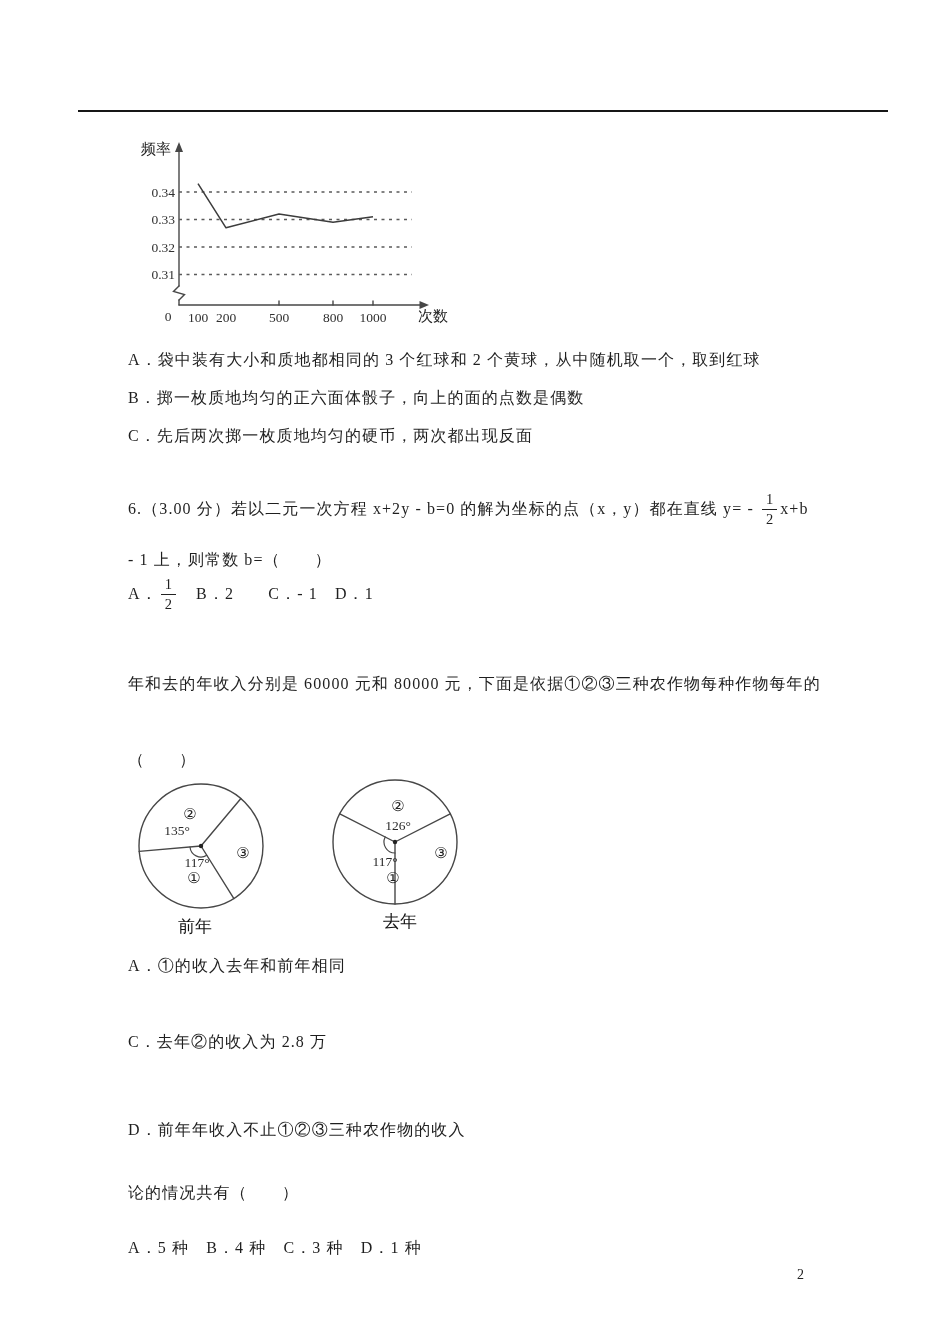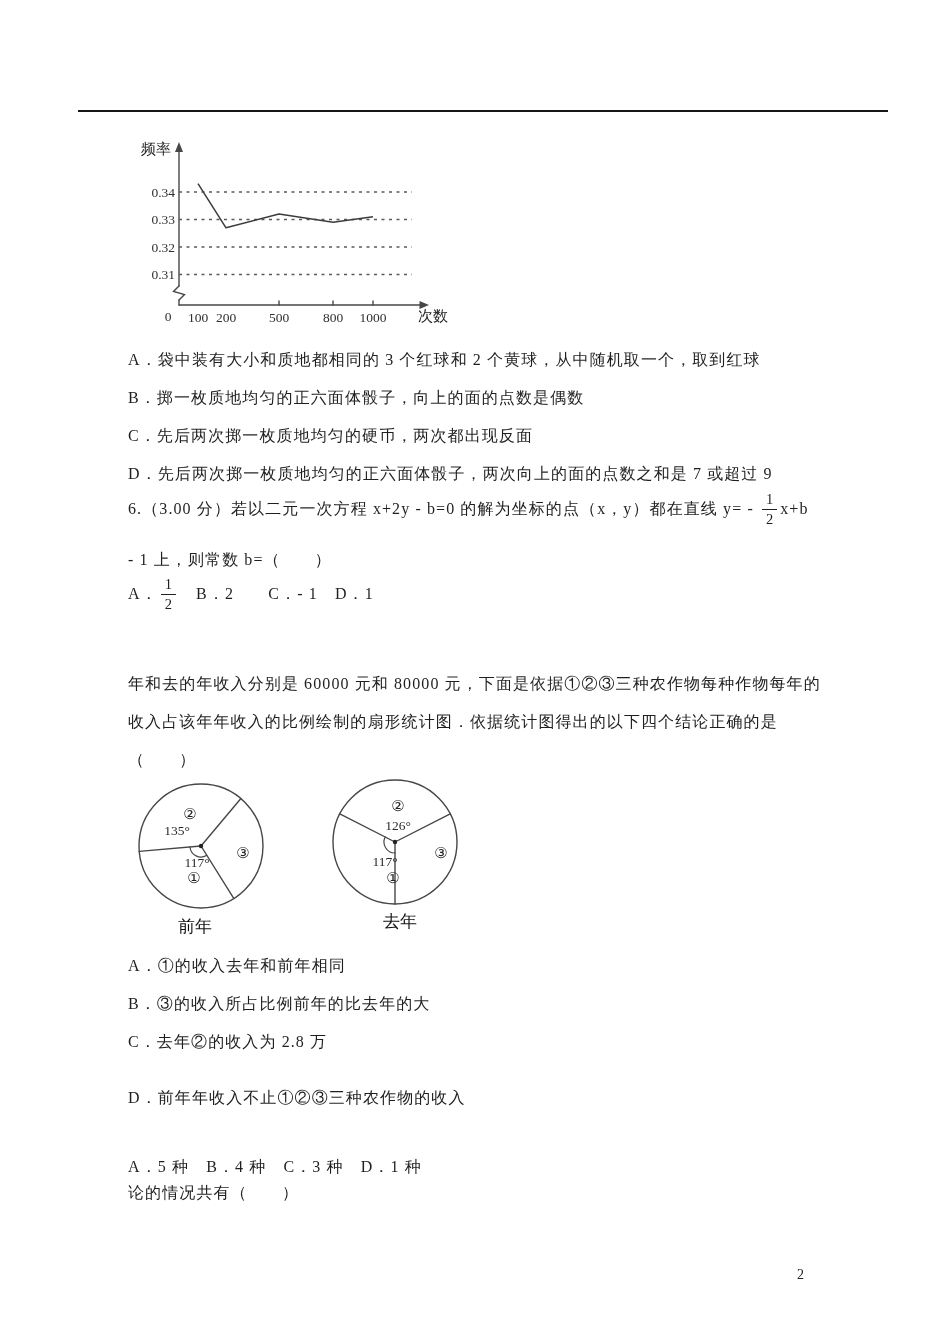--- a/index.html
+++ b/index.html
@@ -65,42 +65,40 @@
         <line x1="238" x2="238" y1="167" y2="171" class="axis"></line>
       </g>
     <polyline class="dataline" points="63,49.7 91,93.8 144,80.0 198,88.3 238,82.8"></polyline>
     <text class="tick" x="33" y="187" text-anchor="middle">0</text>
     <text class="axlabel" x="283" y="187">次数</text>
   </svg>
 
   <div class="tline" style="top:326px">A．袋中装有大小和质地都相同的 3 个红球和 2 个黄球，从中随机取一个，取到红球</div>
   <div class="tline" style="top:402px">C．先后两次掷一枚质地均匀的硬币，两次都出现反面</div>
   <div class="tline" style="top:364px">B．掷一枚质地均匀的正六面体骰子，向上的面的点数是偶数</div>
-  <div class="tline" style="top:440px">D．先后两次掷一枚质地均匀的正六面体骰子，两次向上的面的点数之和是 7 或超过 9</div>
 
   <div class="tline flexline" style="top:463px;height:44px">
     <span>6.（3.00 分）若以二元一次方程 x+2y - b=0 的解为坐标的点（x，y）都在直线 y= - </span>
     <span class="frac">
       <span class="num">1</span>
       <span class="den">2</span>
     </span>
     <span>x+b</span>
   </div>
   <div class="tline" style="top:526px">- 1 上，则常数 b=（　　）</div>
   <div class="tline flexline" style="top:550px;height:40px">
     <span>A．</span>
     <span class="frac">
       <span class="num">1</span>
       <span class="den">2</span>
     </span>
     <span>　B．2　　C．- 1　D．1</span>
   </div>
 
   <div class="tline" style="top:650px">年和去的年收入分别是 60000 元和 80000 元，下面是依据①②③三种农作物每种作物每年的</div>
-  <div class="tline" style="top:688px">收入占该年年收入的比例绘制的扇形统计图．依据统计图得出的以下四个结论正确的是</div>
   <div class="tline" style="top:726px">（　　）</div>
 
   <svg style="left:133px;top:755px;" width="150" height="165" viewBox="0 0 150 165">
     <circle cx="68" cy="67" r="62" class="axis"></circle>
     <g>
         <line x1="68" y1="67" x2="107.9" y2="19.5" class="axis"></line>
         <line x1="68" y1="67" x2="6.2" y2="72.4" class="axis"></line>
         <line x1="68" y1="67" x2="100.9" y2="119.6" class="axis"></line>
       </g>
     <path class="axis" d="M57 68 A11 11 0 0 0 73.8 76.3" style="stroke-width:1.2"></path>
@@ -124,21 +122,20 @@
     <circle cx="67" cy="68" r="2.2" fill="#222"></circle>
     <text class="plabel" x="70" y="37">②</text>
     <text class="pangle" x="70" y="56">126°</text>
     <text class="pangle" x="57" y="92">117°</text>
     <text class="plabel" x="65" y="109">①</text>
     <text class="plabel" x="113" y="84">③</text>
     <text class="pcap" x="72" y="153">去年</text>
   </svg>
 
   <div class="tline" style="top:932px">A．①的收入去年和前年相同</div>
-  <div class="tline" style="top:970px">B．③的收入所占比例前年的比去年的大</div>
   <div class="tline" style="top:1008px">C．去年②的收入为 2.8 万</div>
-  <div class="tline" style="top:1064px">D．前年年收入不止①②③三种农作物的收入</div>
+  <div class="tline" style="top:1096px">D．前年年收入不止①②③三种农作物的收入</div>
 
   <div class="tline" style="top:1159px">论的情况共有（　　）</div>
-  <div class="tline" style="top:1133px">A．5 种　B．4 种　C．3 种　D．1 种</div>
+  <div class="tline" style="top:1214px">A．5 种　B．4 种　C．3 种　D．1 种</div>
 
   <div class="pagenum">2</div>
 </div>
 
 </body></html>

